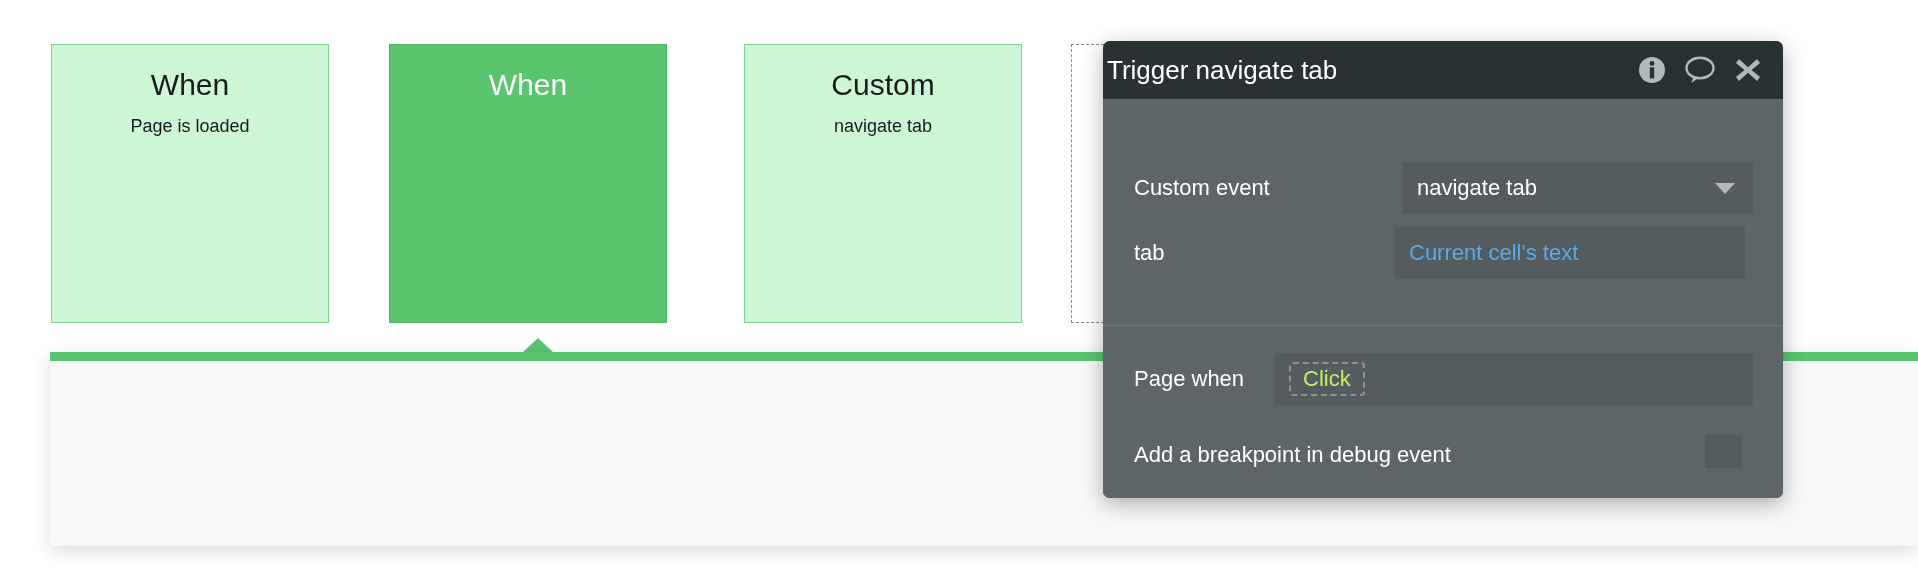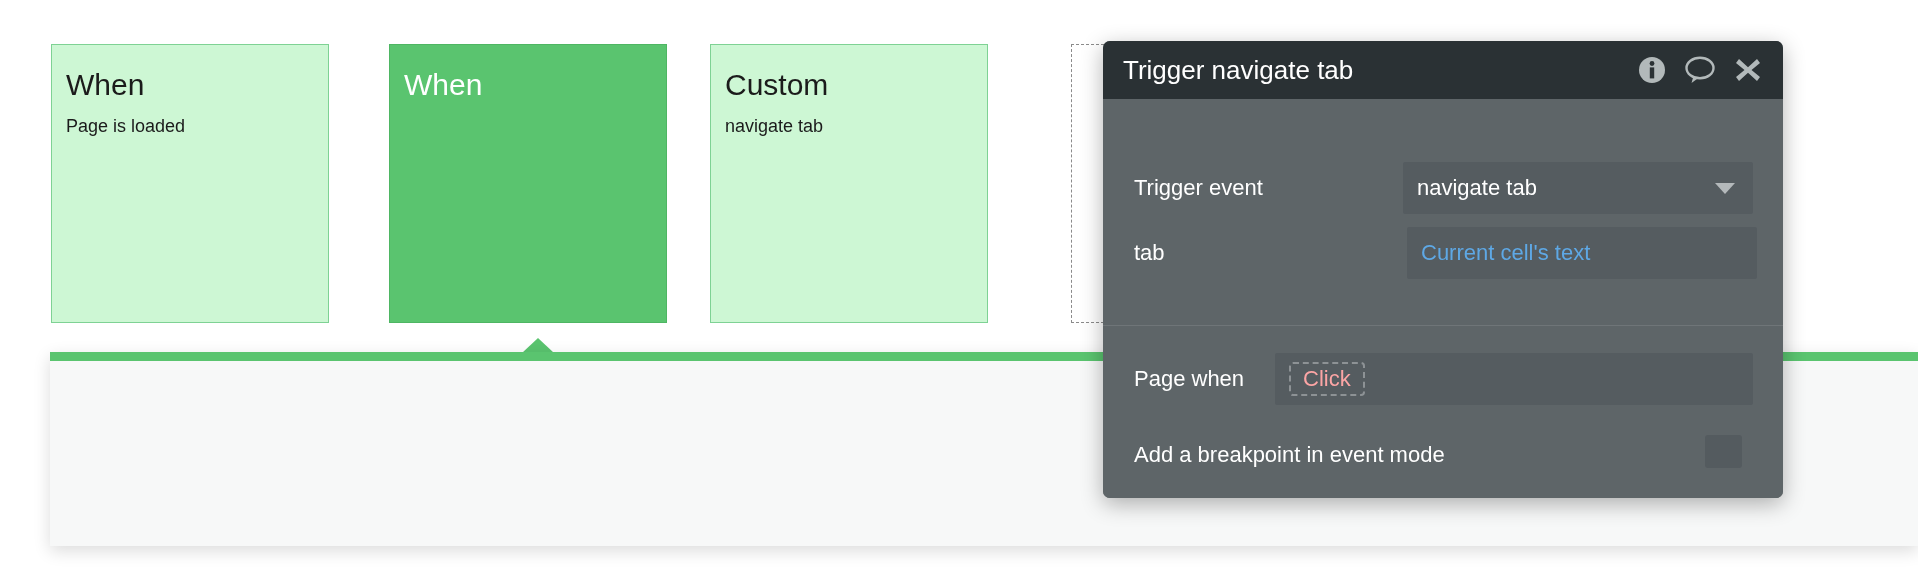--- a/index.html
+++ b/index.html
@@ -23,21 +23,21 @@
     width: 1918px;
     height: 330px;
   }
   .event-card {
     position: absolute;
     top: 44px;
     width: 278px;
     height: 279px;
     box-sizing: border-box;
     padding: 22px 14px 0 14px;
-    text-align: left;
+    text-align: center;
   }
   .event-card.light {
     background: #cdf7d4;
     border: 1px solid #7ed294;
   }
   .event-card.selected {
     background: #5ac46f;
     border: 1px solid #4eb663;
   }
   .event-card.empty {
@@ -55,21 +55,21 @@
   .event-sub {
     font-size: 18px;
     line-height: 26px;
     color: #1b1b1b;
     font-weight: 400;
   }
   .event-card.selected .event-sub { color: #ffffff; }
 
   #card-1 { left: 51px; }
   #card-2 { left: 389px; }
-  #card-3 { left: 710px; }
+  #card-3 { left: 744px; }
   #card-4 { left: 1071px; }
 
   
   #workflow-panel {
     position: absolute;
     left: 50px;
     top: 352px;
     width: 1868px;
     height: 194px;
     background: #f7f8f8;
@@ -99,21 +99,21 @@
     box-shadow: 0 6px 22px rgba(0,0,0,0.30);
     overflow: hidden;
     background: #5e6568;
   }
   #panel-header {
     position: relative;
     height: 58px;
     background: #2a3134;
     display: flex;
     align-items: center;
-    padding: 0 18px 0 20px;
+    padding: 0 18px 0 4px;
   }
   #panel-title {
     flex: 1;
     font-size: 26px;
     color: #ffffff;
     font-weight: 400;
   }
   .header-icon {
     width: 34px;
     height: 34px;
@@ -166,21 +166,21 @@
   }
   #caret-icon {
     width: 0; height: 0;
     border-left: 10px solid transparent;
     border-right: 10px solid transparent;
     border-top: 11px solid #b4b9bb;
     margin-right: 4px;
   }
   #tab-row { top: 128px; }
   #tab-field {
-    left: 304px;
+    left: 292px;
     top: 128px;
     width: 350px;
     height: 52px;
   }
   #panel-divider {
     position: absolute;
     left: 0;
     top: 226px;
     width: 100%;
     height: 1px;
@@ -191,21 +191,21 @@
     left: 172px;
     top: 254px;
     width: 478px;
     height: 52px;
   }
   #click-chip {
     border: 2px dashed #8d9295;
     border-radius: 4px;
     padding: 2px 12px;
     font-size: 22px;
-    color: #fca5a5;
+    color: #bef264;
     background: transparent;
   }
   #breakpoint-row { top: 330px; }
   #breakpoint-checkbox {
     position: absolute;
     left: 602px;
     top: 336px;
     width: 37px;
     height: 33px;
     background: #545b5f;
@@ -273,21 +273,21 @@
     <span class="header-icon">
       <svg width="28" height="28" viewBox="0 0 28 28">
         <path d="M5 3 L14 11.2 L23 3 L26 7 L17.5 14 L26 21 L23 25 L14 16.8 L5 25 L2 21 L10.5 14 L2 7 Z" fill="#b2b9ba"></path>
       </svg>
     </span>
   </div>
 
   <div id="panel-body">
 
     <div class="prop-row" id="custom-event-row">
-      <span class="prop-label">Trigger event</span>
+      <span class="prop-label">Custom event</span>
     </div>
     <div class="prop-field" id="custom-event-field">
       <span class="prop-value">navigate tab</span>
       <span id="caret-icon"></span>
     </div>
 
     <div class="prop-row" id="tab-row">
       <span class="prop-label">tab</span>
     </div>
     <div class="prop-field" id="tab-field">
@@ -297,19 +297,19 @@
     <div id="panel-divider"></div>
 
     <div class="prop-row" id="only-when-row">
       <span class="prop-label">Page when</span>
     </div>
     <div class="prop-field" id="only-when-field">
       <span id="click-chip">Click</span>
     </div>
 
     <div class="prop-row" id="breakpoint-row">
-      <span class="prop-label">Add a breakpoint in event mode</span>
+      <span class="prop-label">Add a breakpoint in debug event</span>
     </div>
     <div id="breakpoint-checkbox"></div>
 
   </div>
 
 </div>
 
 </body></html>

